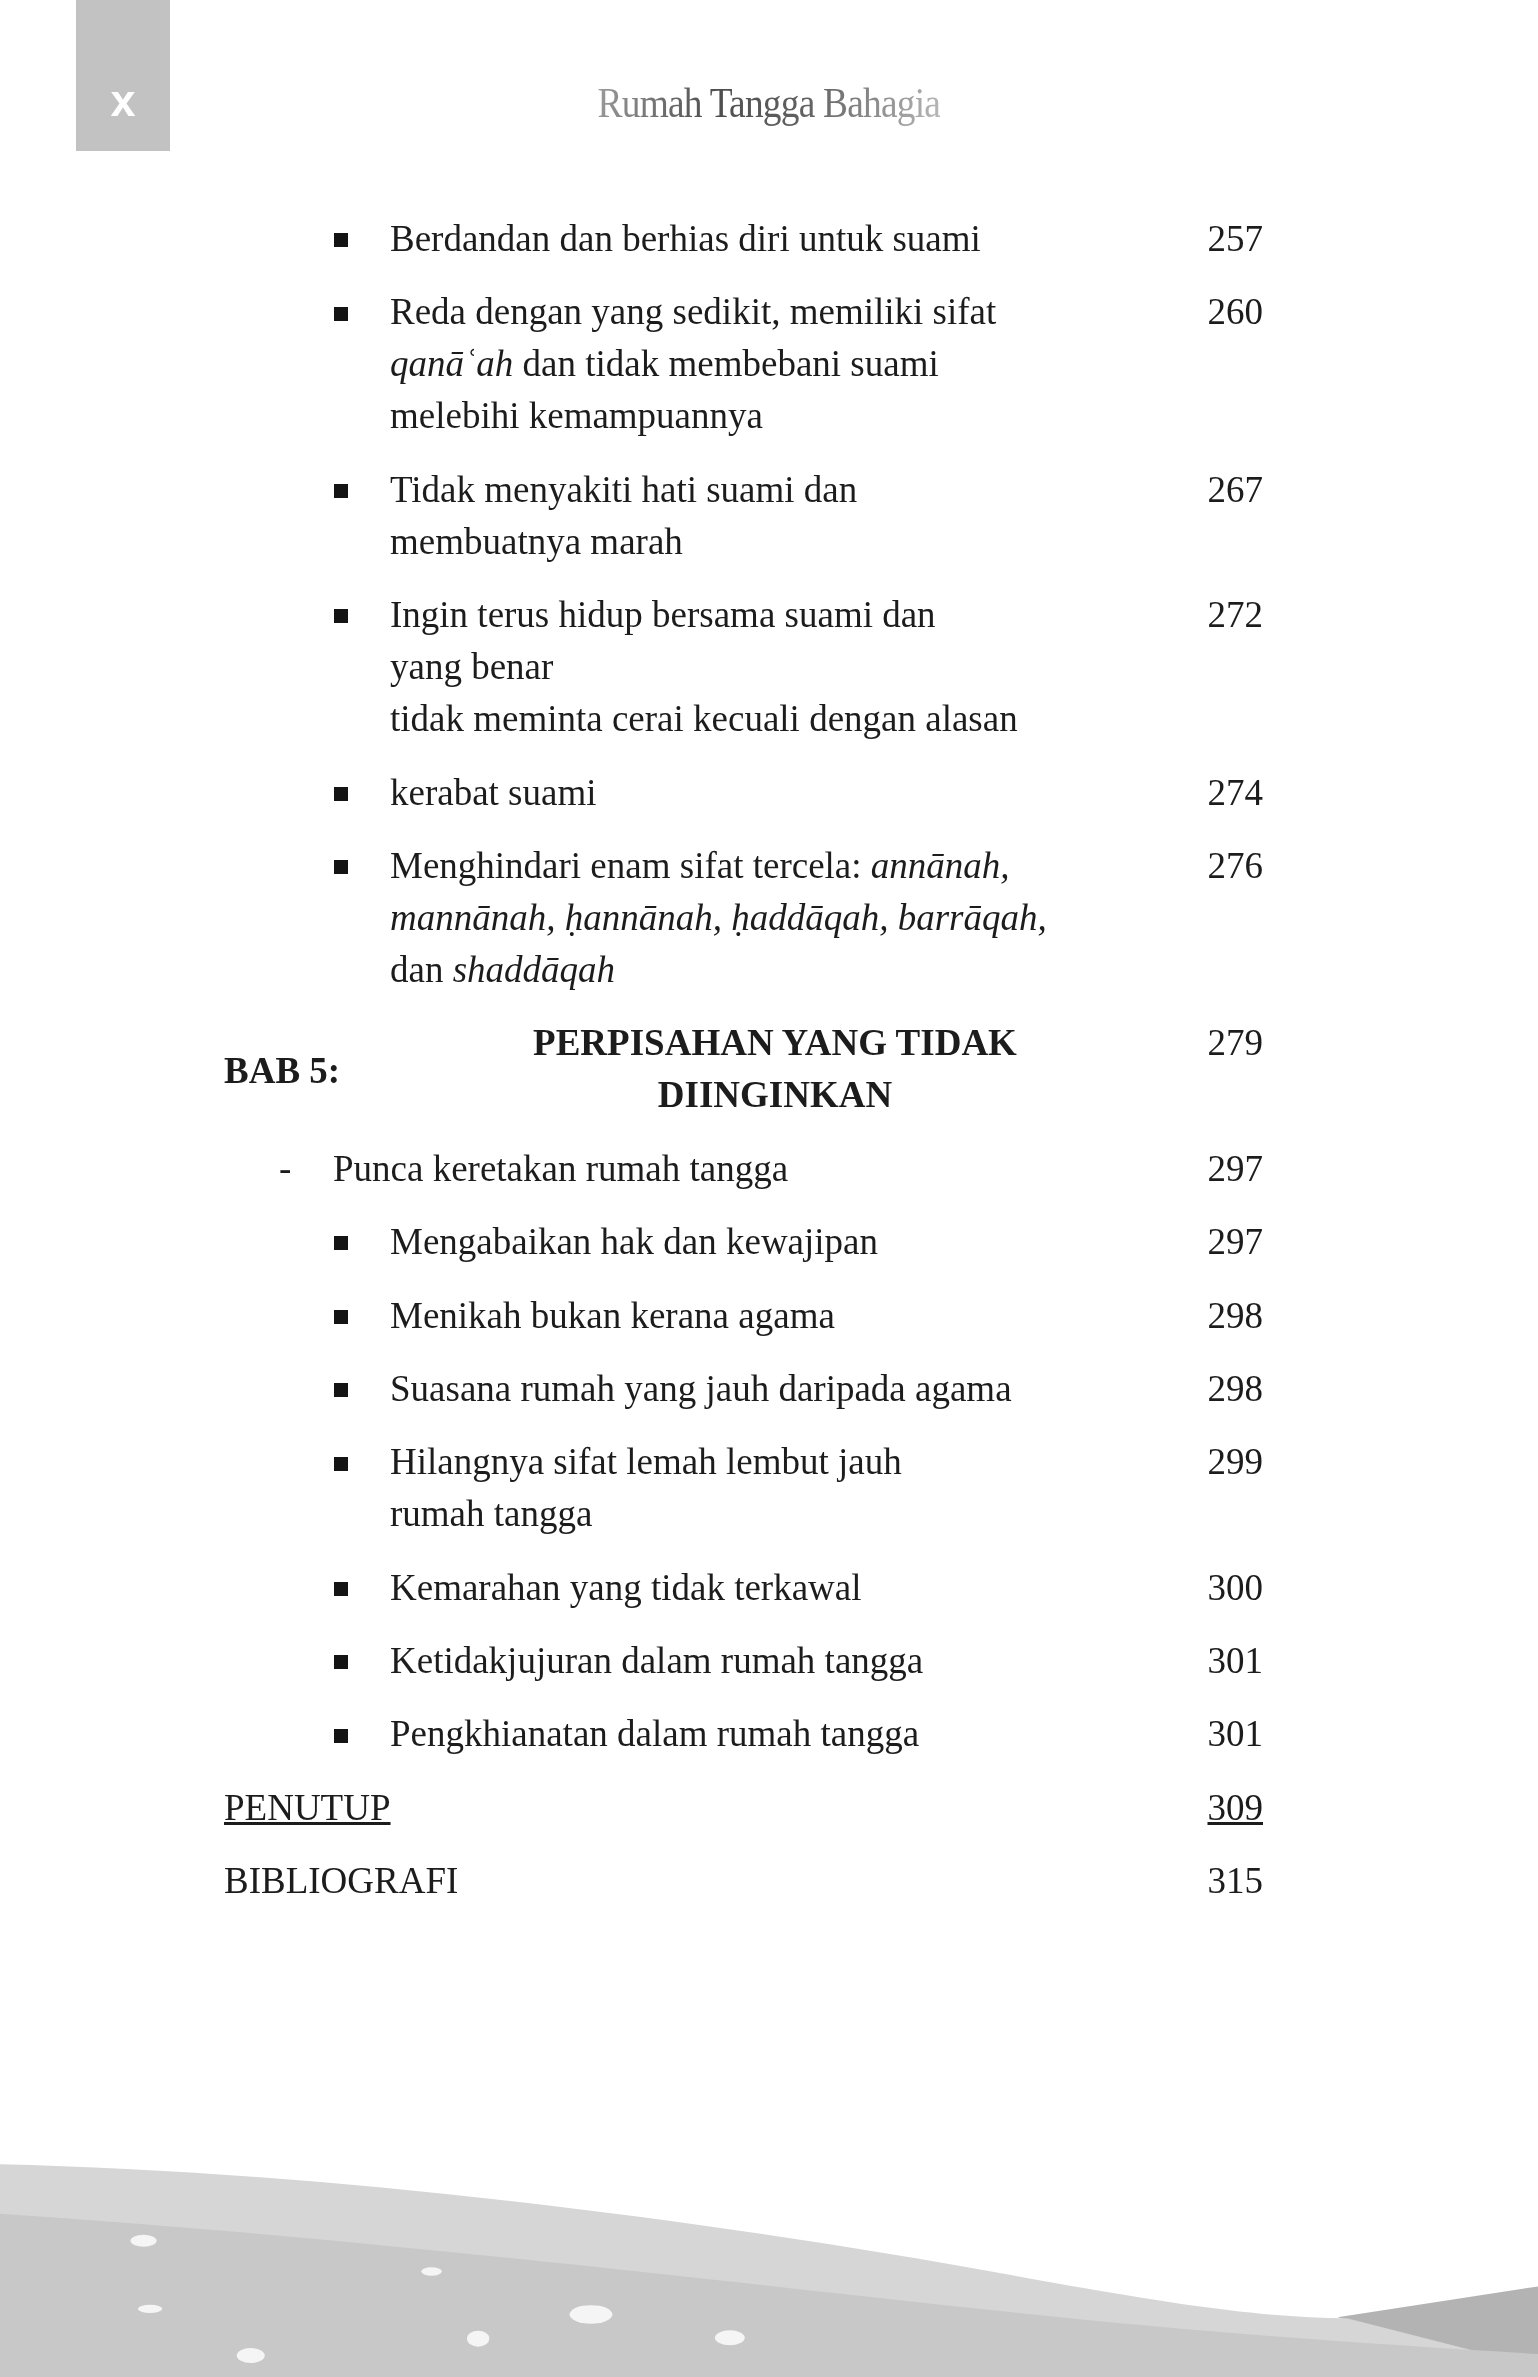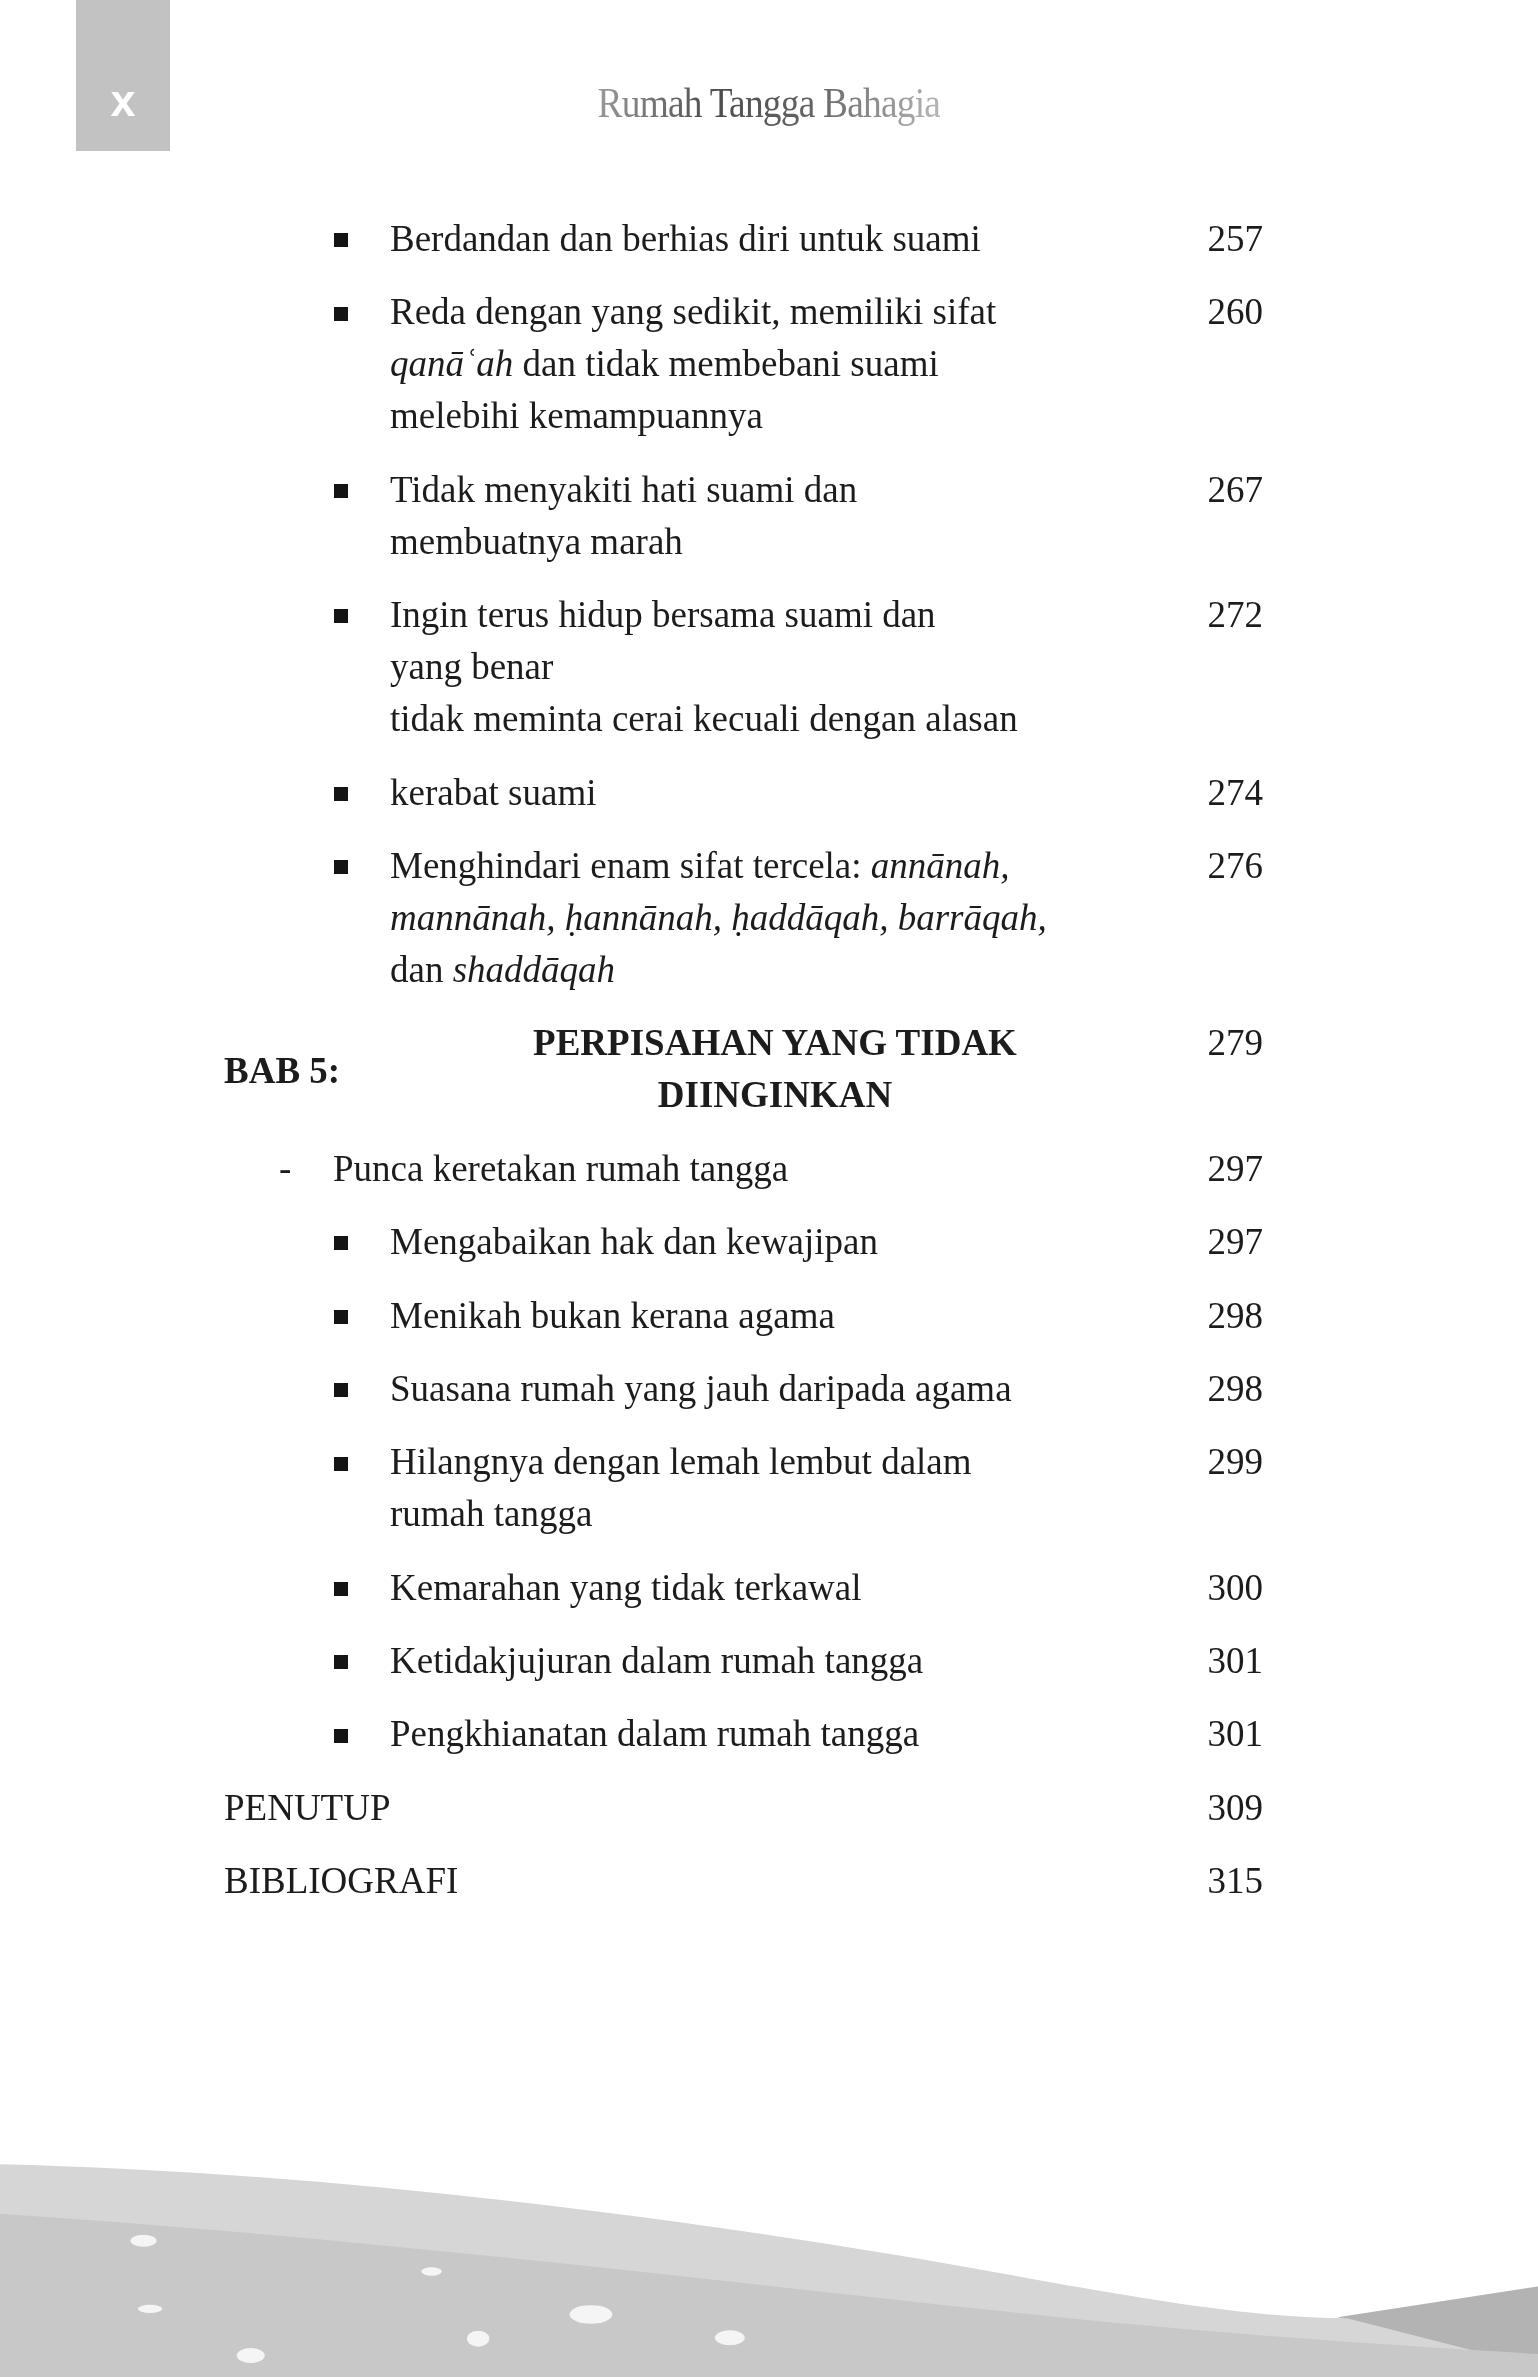--- a/index.html
+++ b/index.html
@@ -28,21 +28,21 @@
     white-space:nowrap;
   }
   
   .toc{
     position:absolute;left:224px;top:213px;width:1039px;
     font-size:37px;line-height:52px;
   }
   .toc-row{display:grid;grid-template-columns:166px 1fr 103px;margin-bottom:21.4px;}
   .toc-row.dash{grid-template-columns:109px 1fr 103px;}
   .toc-row.section{grid-template-columns:1fr 103px;}
-  .toc-row.space-before{margin-top:20px;}
+  .toc-row.space-before{margin-top:20px;text-decoration:underline;}
   .marker-col{padding-left:110px;box-sizing:border-box;}
   .toc-row.dash .marker-col{padding-left:55px;}
   .toc-row.chapter .marker-col{padding-left:0;font-weight:bold;margin-top:28px;}
   .toc-row.chapter .text-col{font-weight:bold;text-align:center;}
   .square{
     display:inline-block;width:14px;height:14px;background:#141414;
     position:relative;top:-3.7px;
   }
   .text-col .line{white-space:nowrap;}
   .it{font-style:italic;}
@@ -143,21 +143,21 @@
     <div class="toc-row bullet">
       <div class="marker-col"><span class="square"></span></div>
       <div class="text-col">
         <div class="line"><span>Suasana rumah yang jauh daripada agama</span></div>
       </div>
       <div class="page-col">298</div>
     </div>
     <div class="toc-row bullet">
       <div class="marker-col"><span class="square"></span></div>
       <div class="text-col">
-        <div class="line"><span>Hilangnya dengan lemah lembut dalam</span></div>
+        <div class="line"><span>Hilangnya sifat lemah lembut jauh</span></div>
         <div class="line"><span>rumah tangga</span></div>
       </div>
       <div class="page-col">299</div>
     </div>
     <div class="toc-row bullet">
       <div class="marker-col"><span class="square"></span></div>
       <div class="text-col">
         <div class="line"><span>Kemarahan yang tidak terkawal</span></div>
       </div>
       <div class="page-col">300</div>

